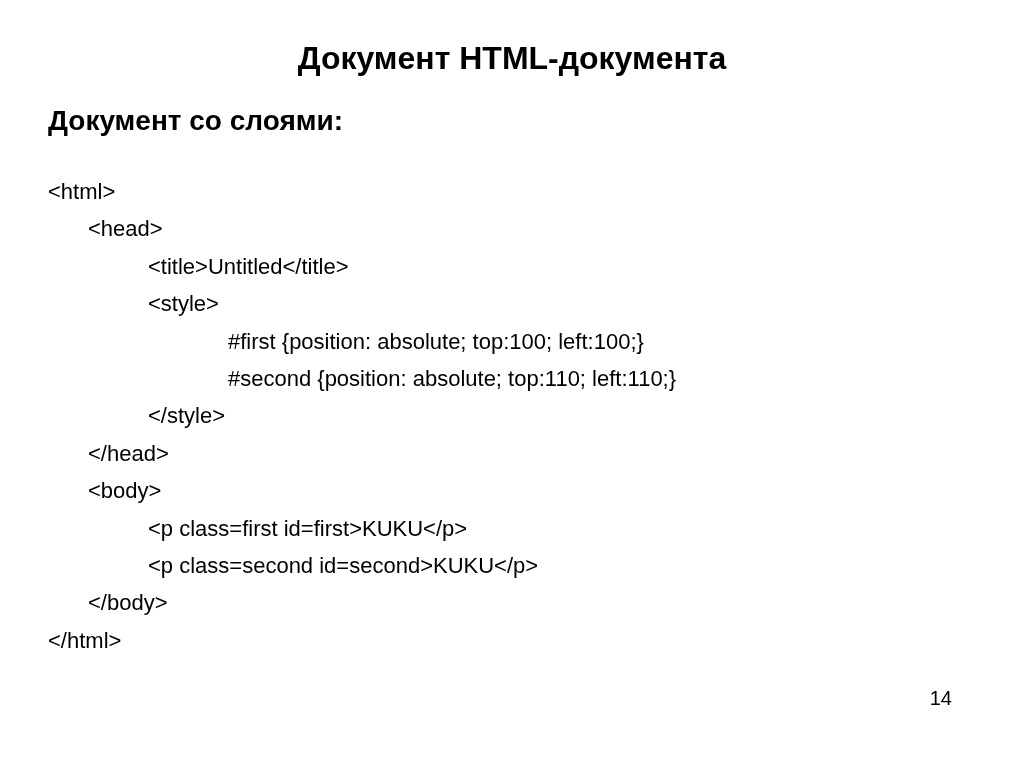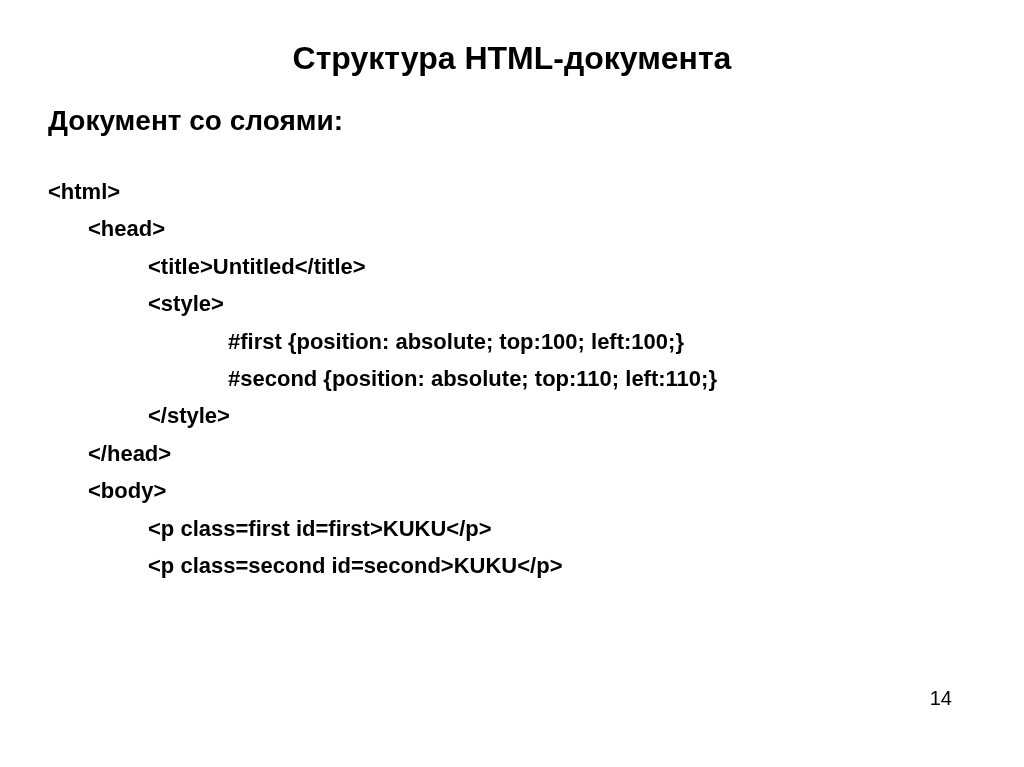--- a/index.html
+++ b/index.html
@@ -24,48 +24,50 @@
       margin-top: 0;
     }
     .subtitle {
       font-size: 28px;
       font-weight: bold;
       margin-bottom: 36px;
     }
     .code {
       font-size: 22px;
       line-height: 1.7;
-      font-weight: bold;
+      font-weight: normal;
     }
     .i0 { padding-left: 0; }
     .i1 { padding-left: 40px; }
     .i2 { padding-left: 100px; }
     .i3 { padding-left: 180px; }
     .page-number {
       position: absolute;
       bottom: 57px;
       right: 72px;
       font-size: 20px;
       color: #000000;
     }
   </style>
 </head>
 <body>
 
-<h1 class="title">Структура HTML-документа</h1>
+<h1 class="title">Документ HTML-документа</h1>
 
 <div class="subtitle">Документ со слоями:</div>
 
 <div class="code">
   <div class="i0">&lt;html&gt;</div>
   <div class="i1">&lt;head&gt;</div>
   <div class="i2">&lt;title&gt;Untitled&lt;/title&gt;</div>
   <div class="i2">&lt;style&gt;</div>
   <div class="i3">#first {position: absolute; top:100; left:100;}</div>
   <div class="i3">#second {position: absolute; top:110; left:110;}</div>
   <div class="i2">&lt;/style&gt;</div>
   <div class="i1">&lt;/head&gt;</div>
   <div class="i1">&lt;body&gt;</div>
   <div class="i2">&lt;p class=first id=first&gt;KUKU&lt;/p&gt;</div>
   <div class="i2">&lt;p class=second id=second&gt;KUKU&lt;/p&gt;</div>
+  <div class="i1">&lt;/body&gt;</div>
+  <div class="i0">&lt;/html&gt;</div>
 </div>
 
 <div class="page-number">14</div>
 
 </body></html>

